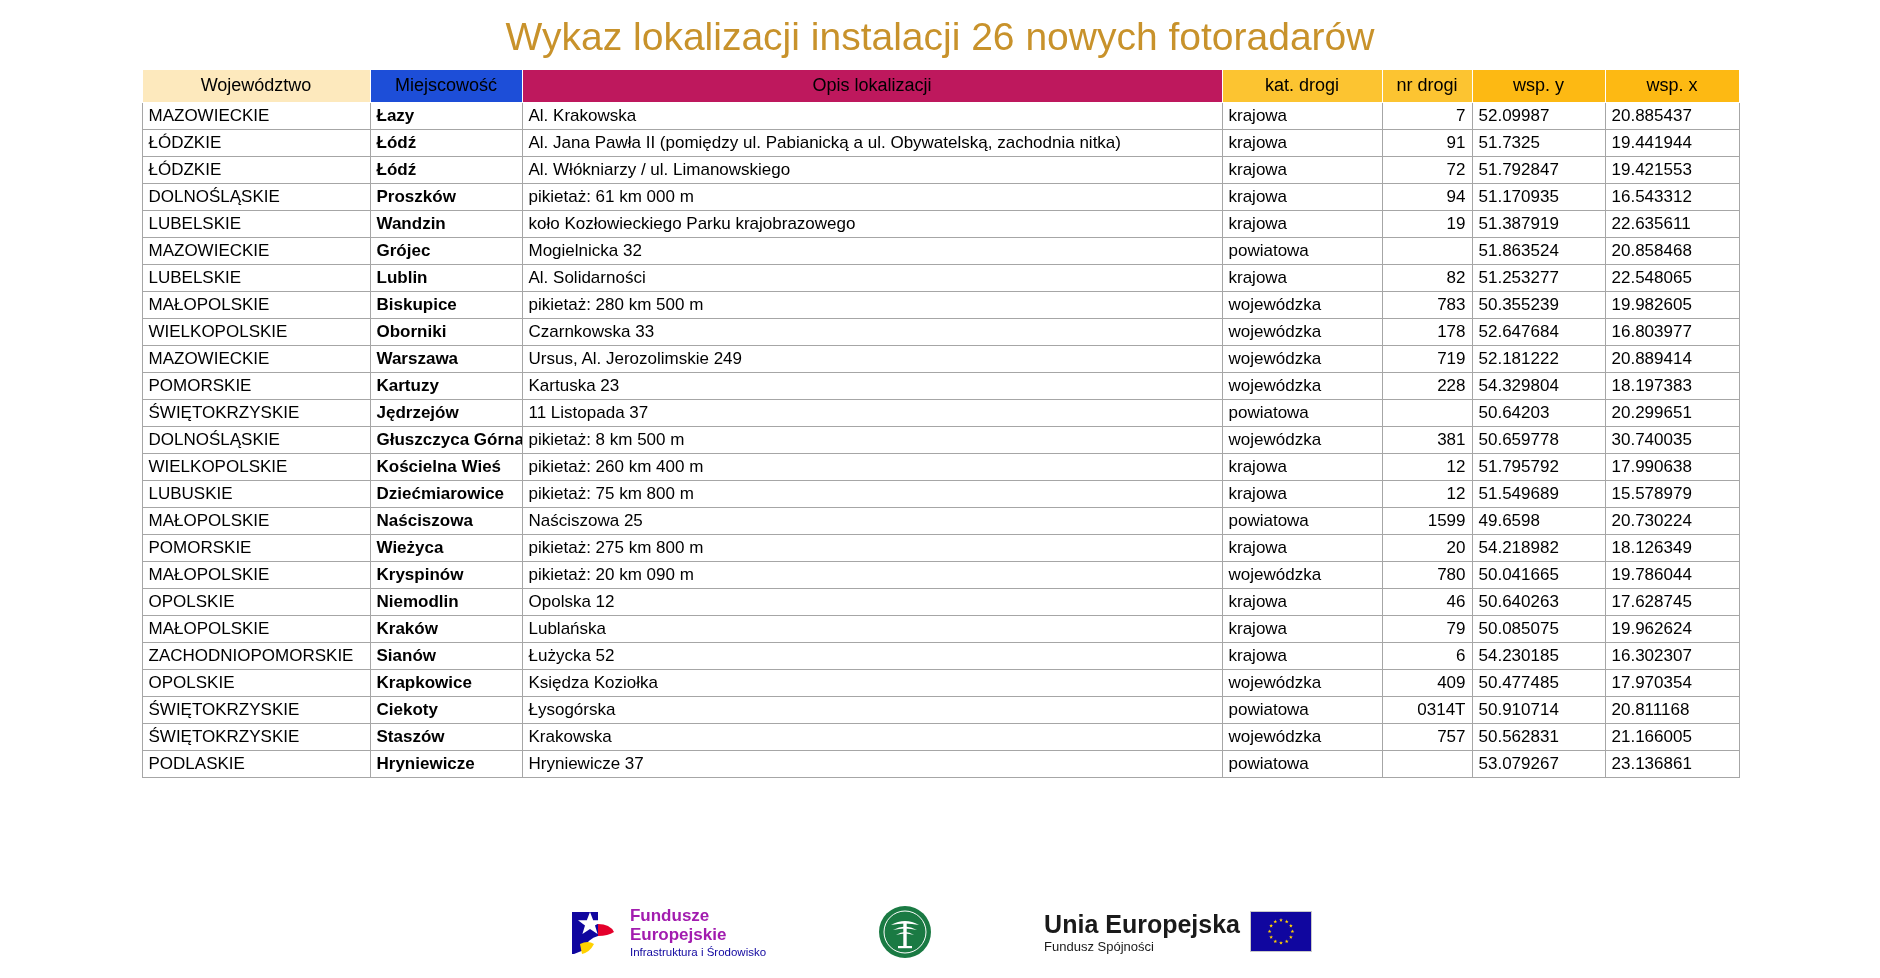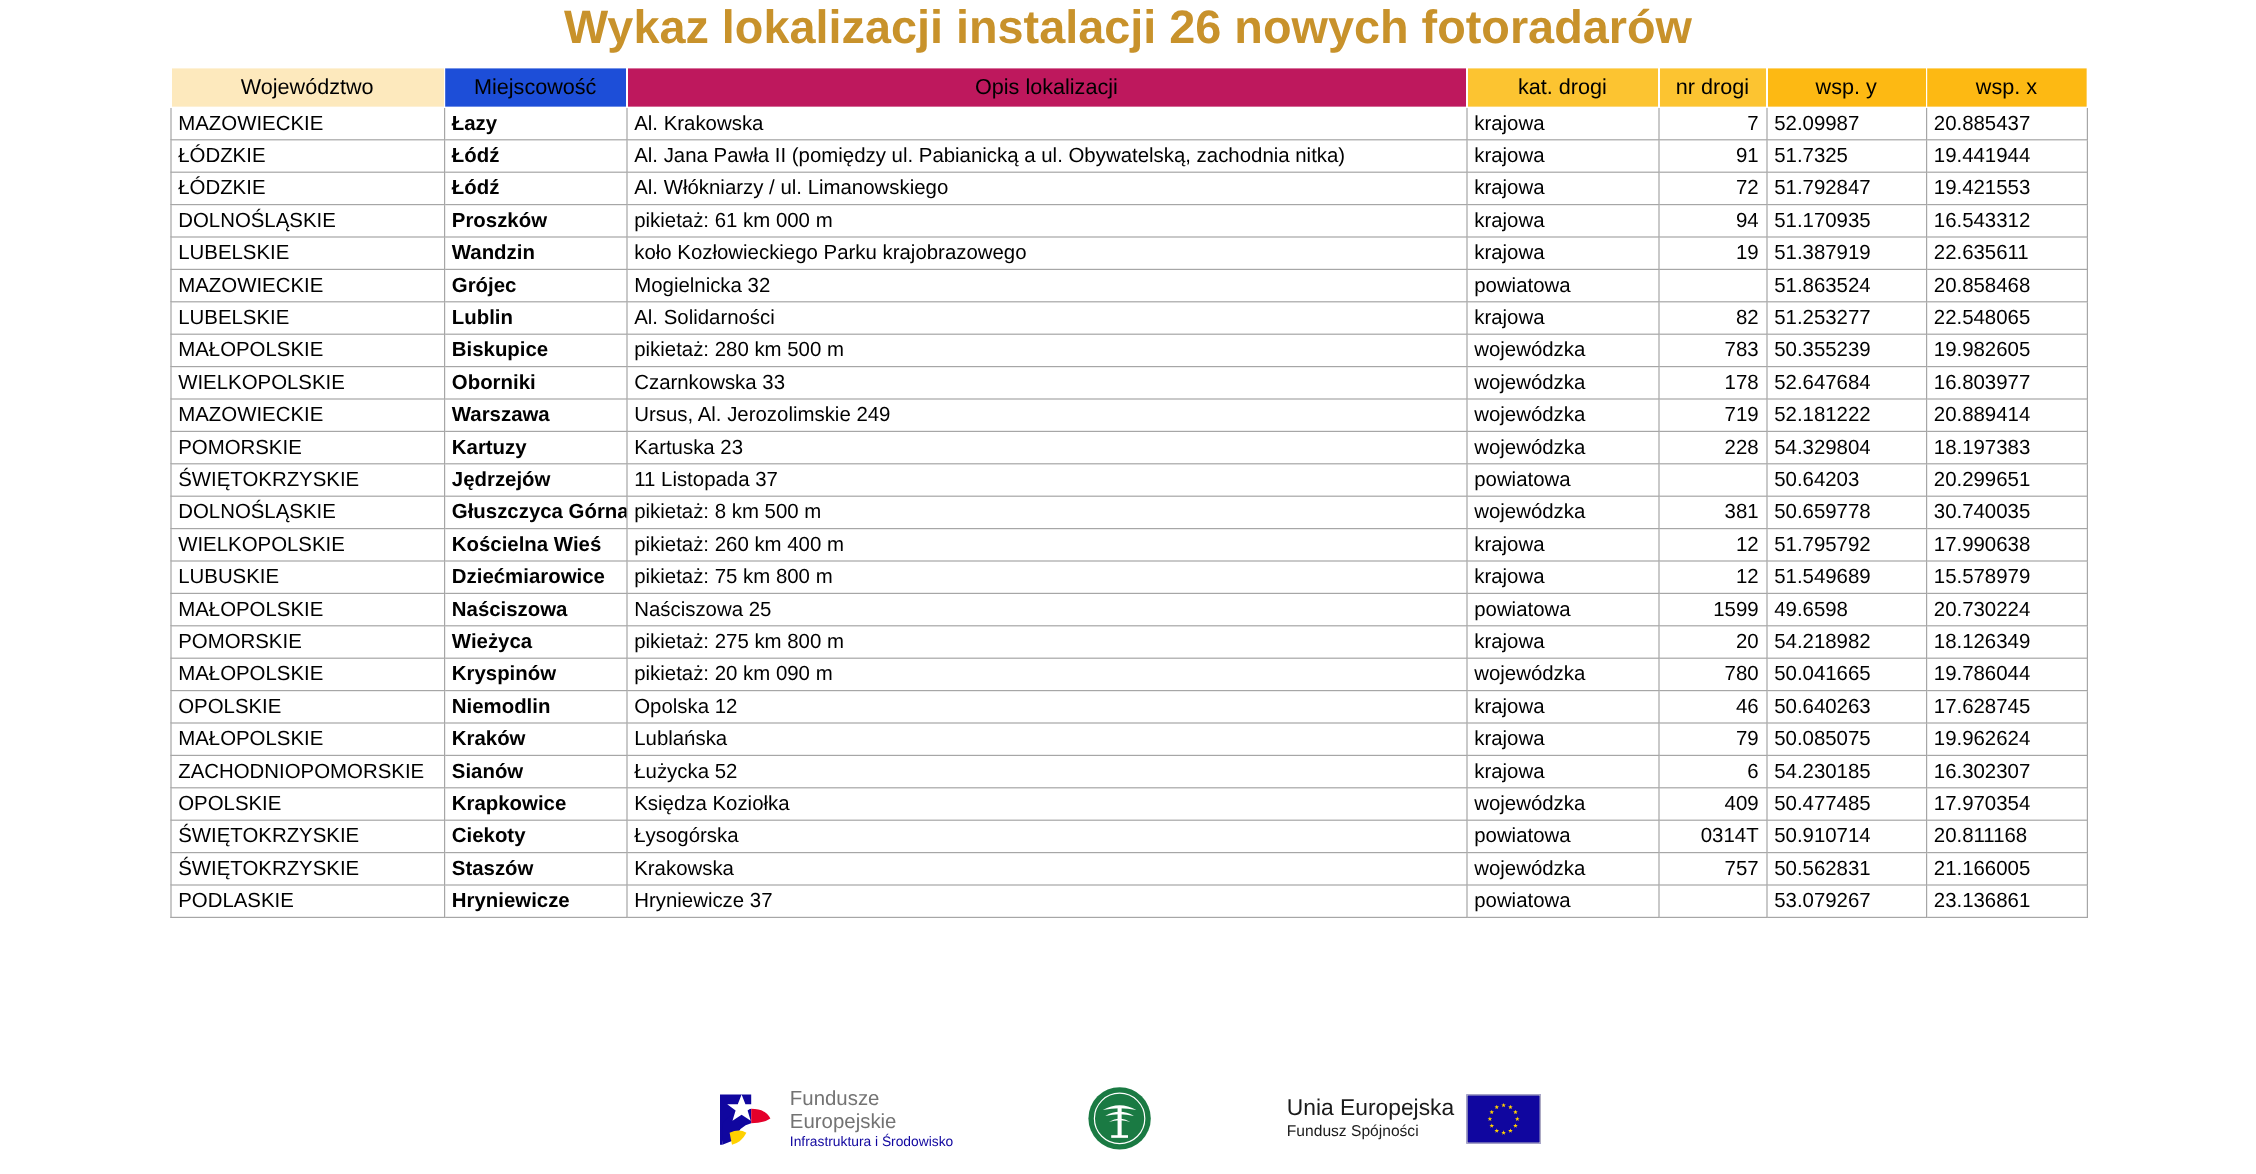--- a/index.html
+++ b/index.html
@@ -22,22 +22,22 @@
     height: 978px;
     box-sizing: border-box;
   }
 
   
   .title {
     text-align: center;
     font-size: 39px;
     line-height: 1.1;
     color: #c8922b;
-    font-weight: 700;
-    padding-top: 3px;
+    font-weight: 400;
+    padding-top: 16px;
     letter-spacing: 0px;
     white-space: nowrap;
   }
 
   
   .table-wrap {
     margin: 10px auto 0 auto;
     width: 1597px;
   }
   table.photoradar {
@@ -111,22 +111,22 @@
     display: flex;
     flex-direction: column;
     justify-content: center;
     line-height: 1.12;
   }
 
   
   .fe-mark { width: 52px; height: 52px; flex: 0 0 52px; }
   .fe-l1, .fe-l2 {
     font-size: 17px;
-    font-weight: normal;
-    color: #737373;
+    font-weight: bold;
+    color: #a21caf;
   }
   .fe-l3 {
     font-size: 11.5px;
     color: #10069f;
     margin-top: 2px;
   }
 
   
   .pl-flag {
     width: 62px;
@@ -141,22 +141,22 @@
     font-size: 17px;
     font-weight: bold;
     color: #1a1a1a;
   }
 
   
   .gd-mark { width: 54px; height: 54px; flex: 0 0 54px; }
 
   
   .ue-l1 {
-    font-size: 19px;
-    font-weight: normal;
+    font-size: 25px;
+    font-weight: bold;
     color: #1a1a1a;
   }
   .ue-l2 {
     font-size: 13px;
     color: #1a1a1a;
     margin-top: 2px;
   }
   .ue-flag {
     width: 62px;
     height: 41px;

